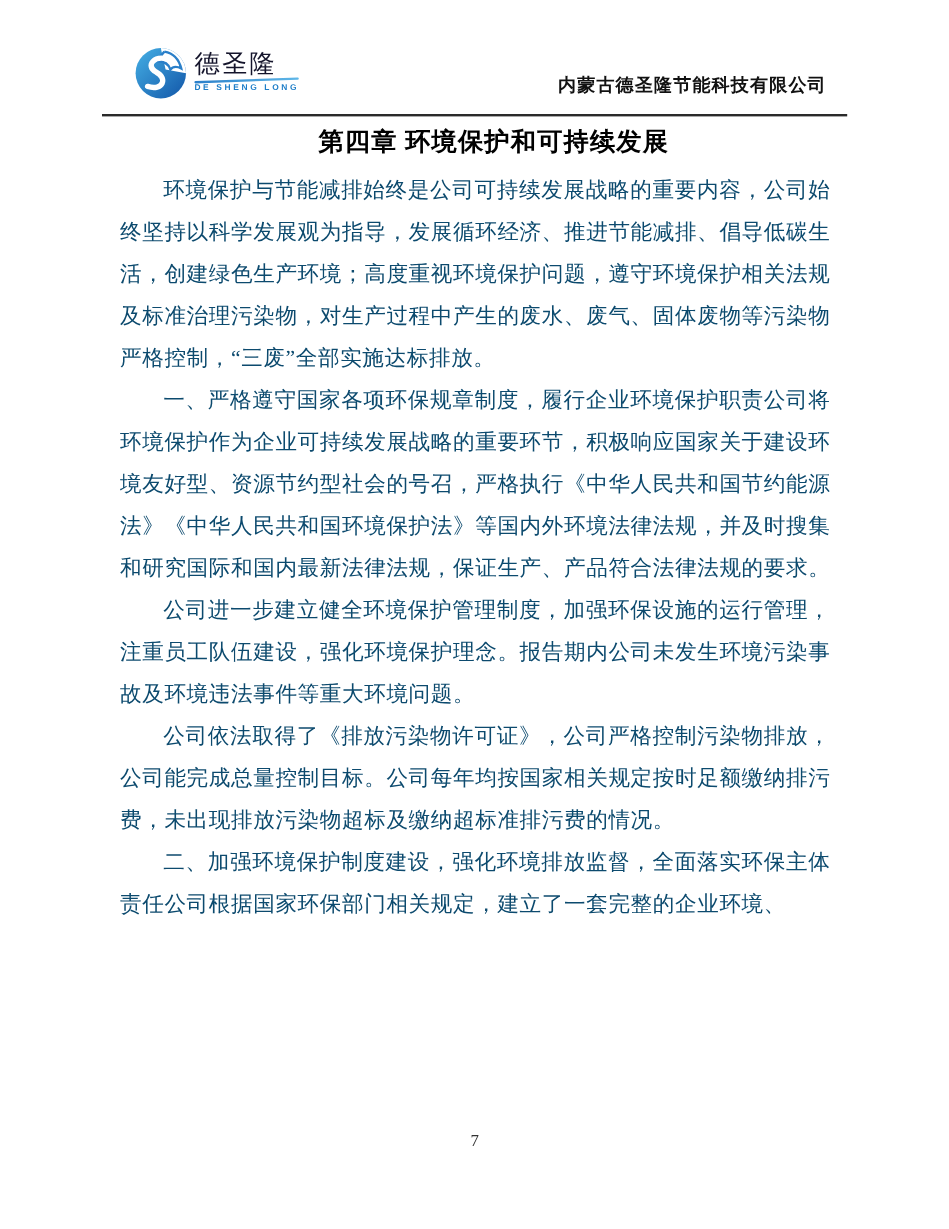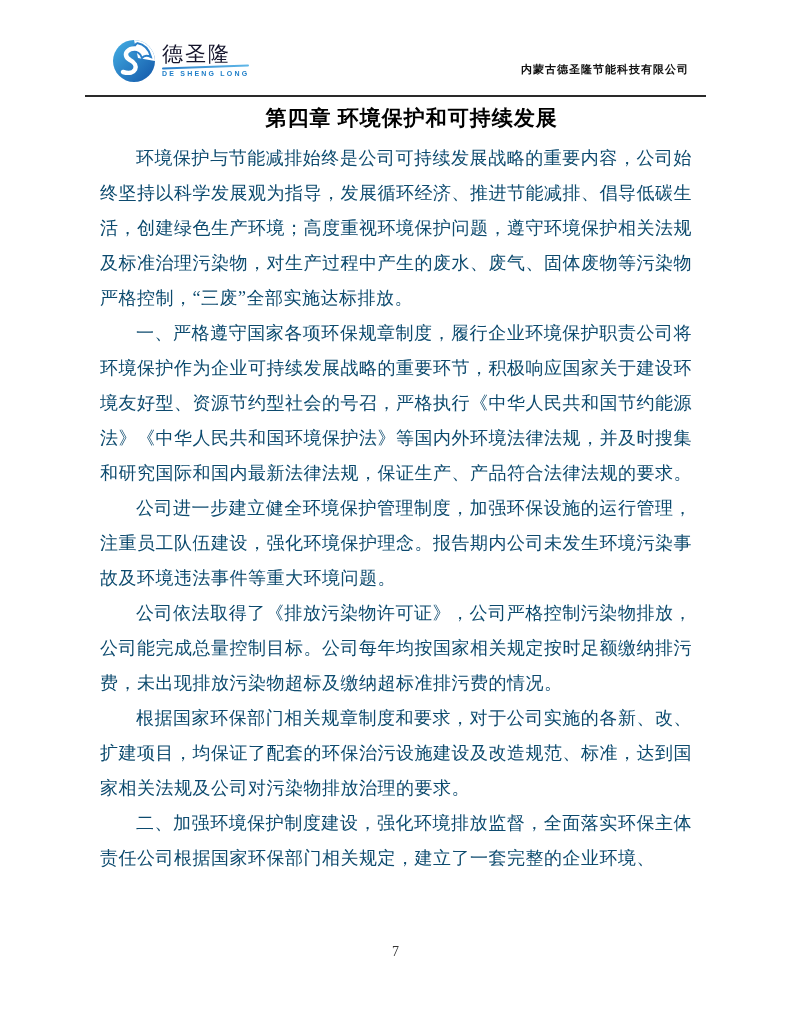--- a/index.html
+++ b/index.html
@@ -44,21 +44,21 @@
     font-size: 7px;
     font-weight: bold;
     color: #1e7ec8;
     letter-spacing: 2.2px;
     line-height: 8px;
   }
   .company-name {
     position: absolute;
     right: 102px;
     top: 62px;
-    font-size: 11px;
+    font-size: 15px;
     font-weight: bold;
     letter-spacing: 1px;
     color: #111;
   }
   .header-rule {
     position: absolute;
     left: 85px;
     top: 95px;
     width: 621px;
     height: 0;
@@ -137,21 +137,20 @@
     <div class="header-rule"></div>
   </header>
 
   <h1 class="chapter-title">第四章 环境保护和可持续发展</h1>
 
   <main class="doc-body">
     <p>环境保护与节能减排始终是公司可持续发展战略的重要内容，公司始终坚持以科学发展观为指导，发展循环经济、推进节能减排、倡导低碳生活，创建绿色生产环境；高度重视环境保护问题，遵守环境保护相关法规及标准治理污染物，对生产过程中产生的废水、废气、固体废物等污染物严格控制，“三废”全部实施达标排放。</p>
     <p>一、严格遵守国家各项环保规章制度，履行企业环境保护职责公司将环境保护作为企业可持续发展战略的重要环节，积极响应国家关于建设环境友好型、资源节约型社会的号召，严格执行《中华人民共和国节约能源法》《中华人民共和国环境保护法》等国内外环境法律法规，并及时搜集和研究国际和国内最新法律法规，保证生产、产品符合法律法规的要求。</p>
     <p>公司进一步建立健全环境保护管理制度，加强环保设施的运行管理，注重员工队伍建设，强化环境保护理念。报告期内公司未发生环境污染事故及环境违法事件等重大环境问题。</p>
     <p>公司依法取得了《排放污染物许可证》，公司严格控制污染物排放，公司能完成总量控制目标。公司每年均按国家相关规定按时足额缴纳排污费，未出现排放污染物超标及缴纳超标准排污费的情况。</p>
-    <p>根据国家环保部门相关规章制度和要求，对于公司实施的各新、改、扩建项目，均保证了配套的环保治污设施建设及改造规范、标准，达到国家相关法规及公司对污染物排放治理的要求。</p>
     <p>二、加强环境保护制度建设，强化环境排放监督，全面落实环保主体责任公司根据国家环保部门相关规定，建立了一套完整的企业环境、</p>
   </main>
 
   <footer>
     <div class="page-number">7</div>
   </footer>
 
 </div>
 
 </body></html>

